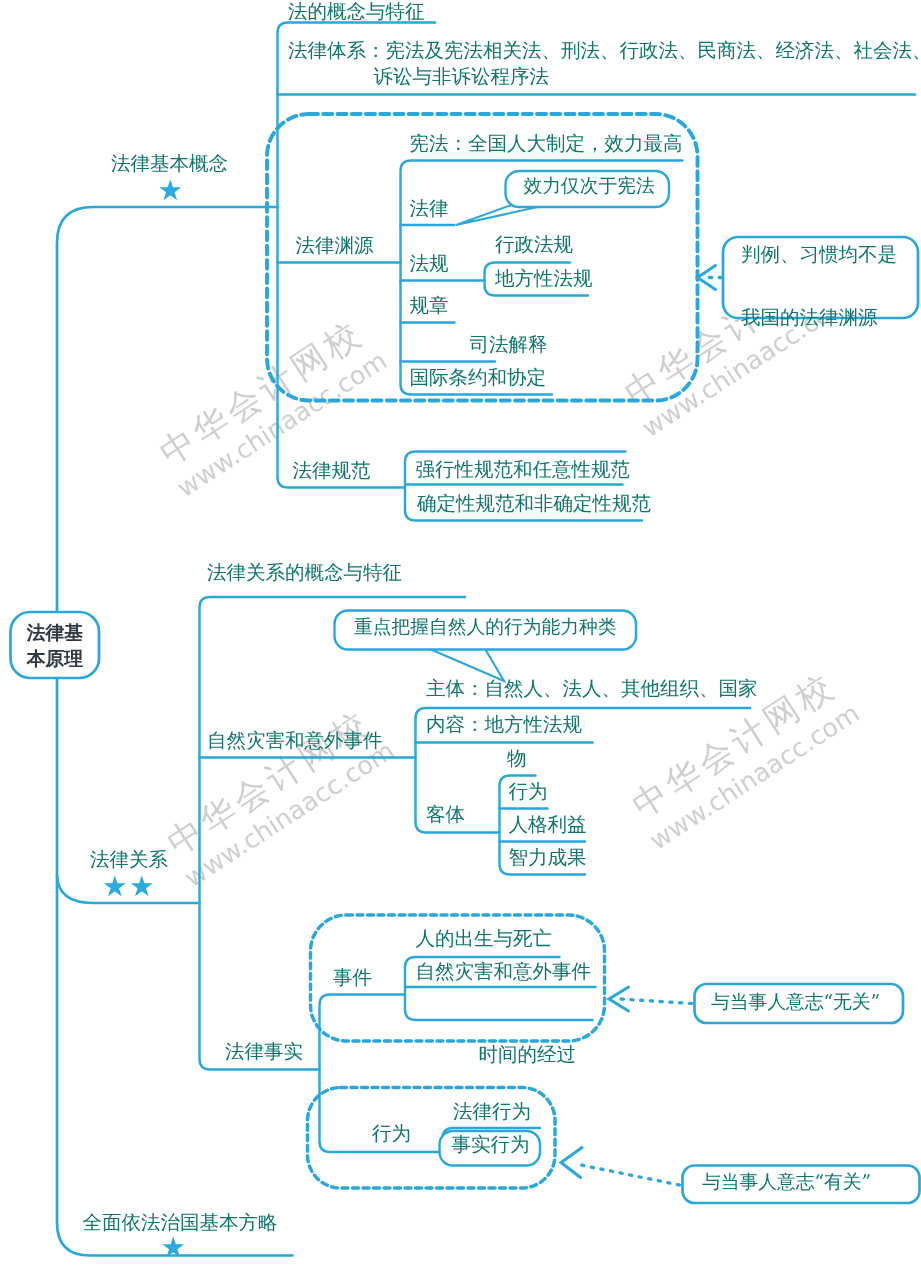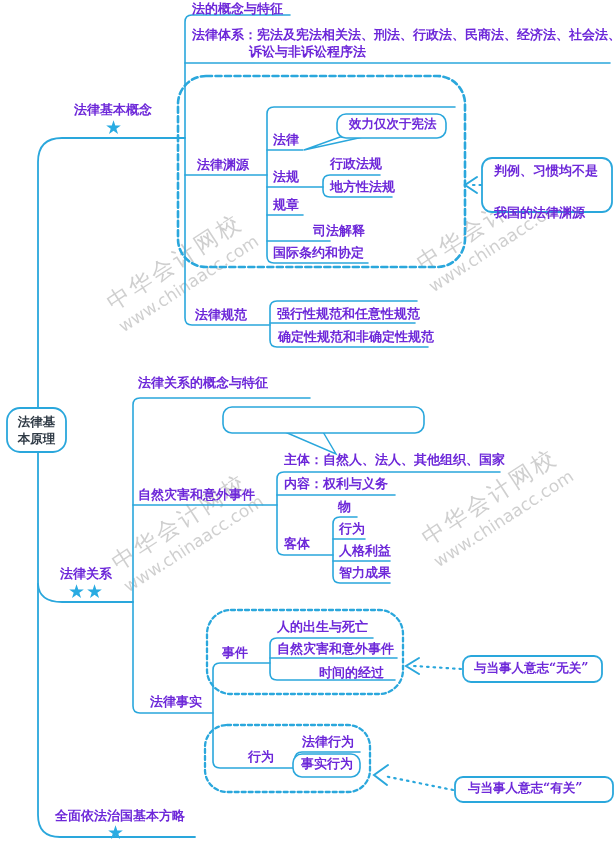--- a/index.html
+++ b/index.html
@@ -2,21 +2,21 @@
 <html><head>
 <meta charset="utf-8">
 <style>
   html,body{margin:0;padding:0;background:#fff;}
   #canvas{
     position:relative;width:614px;height:848px;background:#fff;overflow:hidden;
     font-family:"DejaVu Serif","Liberation Serif",serif;
   }
   svg.lines{position:absolute;left:0;top:0;}
   .t{
-    position:absolute;font-weight:bold;font-size:13px;color:#6d28d9;
+    position:absolute;font-weight:normal;font-size:13px;color:#0f766e;
     white-space:nowrap;line-height:1.15;z-index:3;
   }
   .t.small{font-size:12.5px;}
   .star{
     position:absolute;color:#29abe2;font-size:19px;line-height:1;z-index:3;
     font-family:"DejaVu Sans","Liberation Sans",sans-serif;letter-spacing:1px;
   }
   .rootbox{
     position:absolute;left:7px;top:408px;width:59px;height:44px;z-index:3;
     display:flex;flex-direction:column;align-items:center;justify-content:center;
@@ -125,54 +125,56 @@
   </div>
 
   <div class="t" style="left:74px;top:103px;">法律基本概念</div>
   <div class="star" style="left:105px;top:118px;">★</div>
 
   <div class="t" style="left:192px;top:2px;">法的概念与特征</div>
   <div class="t" style="left:192px;top:28px;">法律体系：宪法及宪法相关法、刑法、行政法、民商法、经济法、社会法、</div>
   <div class="t" style="left:249px;top:45px;">诉讼与非诉讼程序法</div>
 
   <div class="t" style="left:197px;top:158px;">法律渊源</div>
+  <div class="t" style="left:273px;top:90px;">宪法：全国人大制定，效力最高</div>
   <div class="t" style="left:273px;top:133px;">法律</div>
   <div class="t small" style="left:349px;top:117px;">效力仅次于宪法</div>
   <div class="t" style="left:273px;top:170px;">法规</div>
   <div class="t" style="left:330px;top:157px;">行政法规</div>
   <div class="t" style="left:330px;top:180px;">地方性法规</div>
   <div class="t" style="left:273px;top:198px;">规章</div>
   <div class="t" style="left:273px;top:224px;margin-left:40px;">司法解释</div>
   <div class="t" style="left:273px;top:246px;">国际条约和协定</div>
   <div class="t" style="left:494px;top:164px;">判例、习惯均不是</div>
   <div class="t" style="left:494px;top:186px;margin-top:20px;">我国的法律渊源</div>
 
   <div class="t" style="left:195px;top:308px;">法律规范</div>
   <div class="t" style="left:277px;top:307px;">强行性规范和任意性规范</div>
   <div class="t" style="left:278px;top:330px;">确定性规范和非确定性规范</div>
 
   <div class="t" style="left:60px;top:567px;">法律关系</div>
   <div class="star" style="left:68px;top:582px;">★★</div>
 
   <div class="t" style="left:138px;top:376px;">法律关系的概念与特征</div>
+  <div class="t small" style="left:236px;top:411px;">重点把握自然人的行为能力种类</div>
 
   <div class="t" style="left:138px;top:488px;">自然灾害和意外事件</div>
   <div class="t" style="left:284px;top:453px;">主体：自然人、法人、其他组织、国家</div>
-  <div class="t" style="left:284px;top:477px;">内容：权利与义务</div>
+  <div class="t" style="left:284px;top:477px;">内容：地方性法规</div>
   <div class="t" style="left:284px;top:537px;">客体</div>
   <div class="t" style="left:338px;top:500px;">物</div>
   <div class="t" style="left:339px;top:522px;">行为</div>
   <div class="t" style="left:339px;top:544px;">人格利益</div>
   <div class="t" style="left:339px;top:566px;">智力成果</div>
 
   <div class="t" style="left:150px;top:695px;">法律事实</div>
   <div class="t" style="left:222px;top:646px;">事件</div>
   <div class="t" style="left:277px;top:620px;">人的出生与死亡</div>
   <div class="t" style="left:277px;top:642px;">自然灾害和意外事件</div>
-  <div class="t" style="left:277px;top:666px;padding-left:42px;">时间的经过</div>
+  <div class="t" style="left:277px;top:697px;padding-left:42px;">时间的经过</div>
   <div class="t small" style="left:474px;top:661px;">与当事人意志“无关”</div>
 
   <div class="t" style="left:248px;top:750px;">行为</div>
   <div class="t" style="left:302px;top:735px;">法律行为</div>
   <div class="t" style="left:301px;top:757px;">事实行为</div>
   <div class="t small" style="left:468px;top:781px;">与当事人意志“有关”</div>
 
   <div class="t" style="left:55px;top:809px;">全面依法治国基本方略</div>
   <div class="star" style="left:107px;top:823px;">★</div>
 

